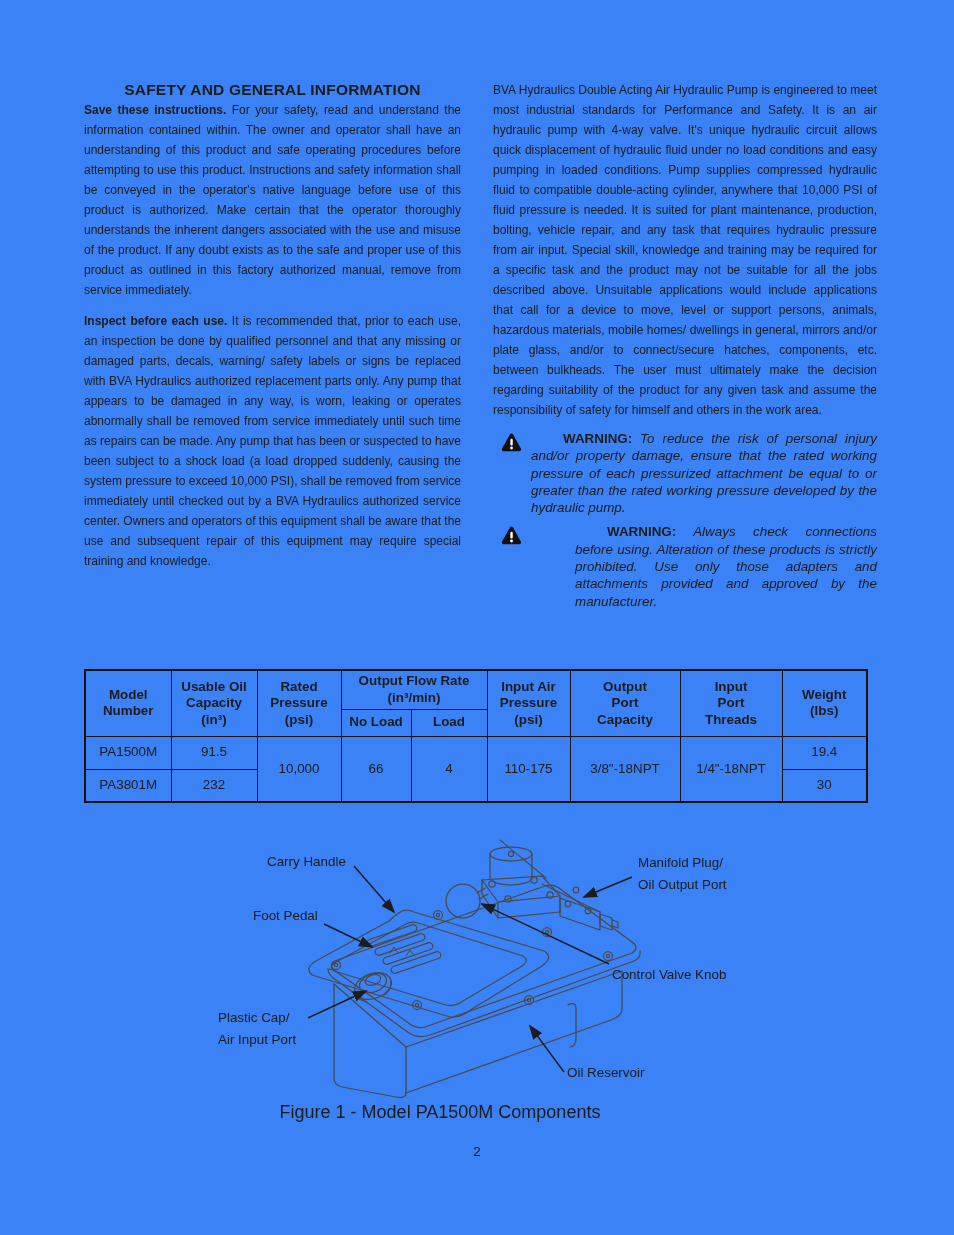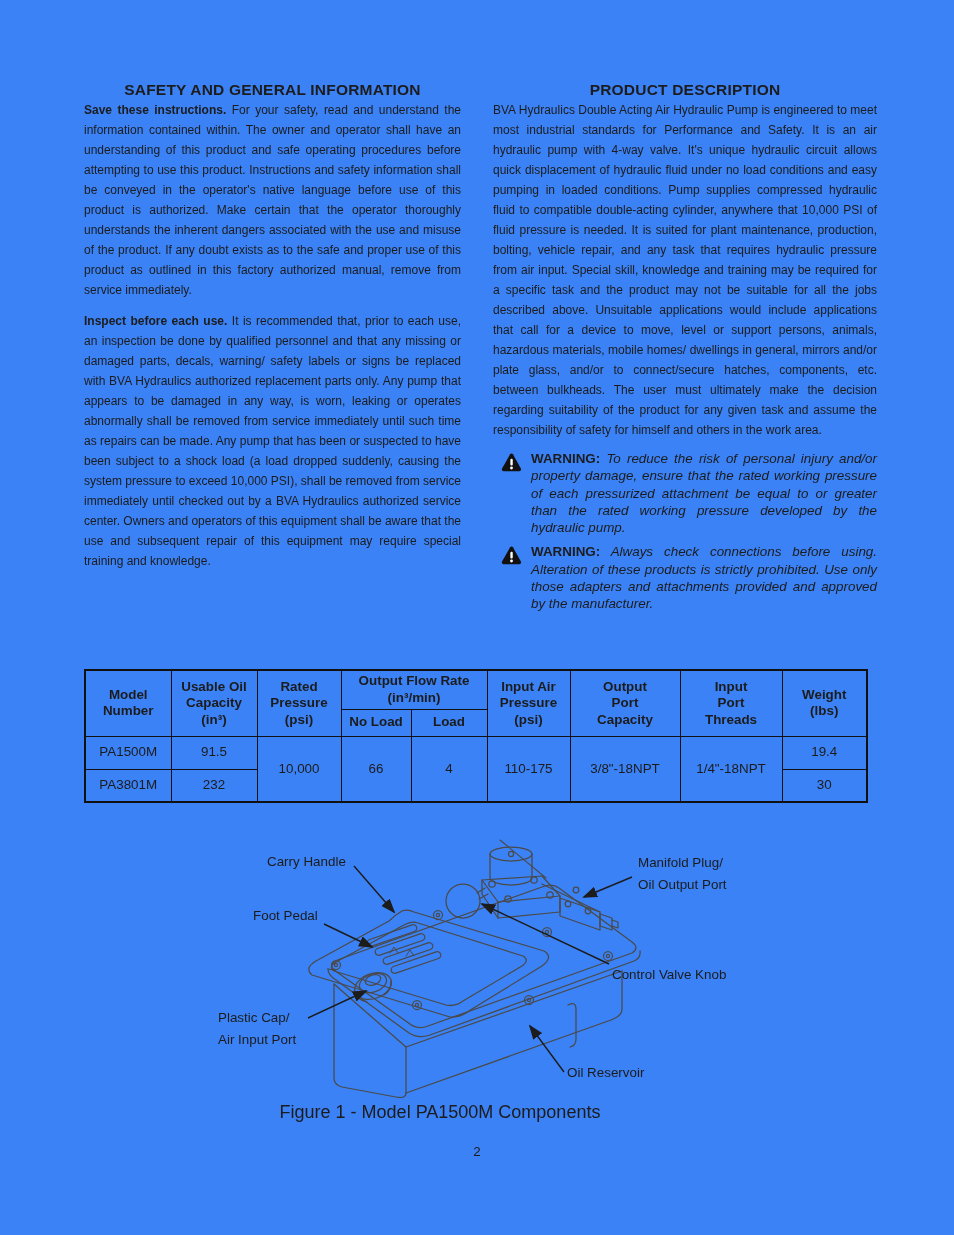--- a/index.html
+++ b/index.html
@@ -16,26 +16,26 @@
   .col-head {
     font-size:15.5px; font-weight:bold; text-align:center;
     letter-spacing:0.2px; line-height:19px; margin-bottom:1px;
   }
   .body-par {
     font-size:12px; line-height:20px; text-align:justify;
   }
   .body-par + .body-par { margin-top:11px; }
   .lead { font-weight:bold; }
   .warning-row { display:flex; margin-top:10px; padding-left:7px; }
-  .warning-row.second { margin-top:7px; }
+  .warning-row.second { margin-top:7px;gap:44px; }
   .warn-icon { flex:0 0 23px; margin-right:8px; margin-top:2px; }
   .warn-text {
     font-size:13.4px; line-height:17.3px; text-align:justify; font-style:italic;
   }
-  .warn-label { font-style:normal; font-weight:bold; }
+  .warn-label { font-style:normal; font-weight:bold;margin-left:32px; }
   .spec-title {
     position:absolute; left:84px; top:648px; width:782px;
     text-align:center; font-size:15.5px; font-weight:bold; letter-spacing:0.2px;
   }
   table.spec {
     position:absolute; left:84px; top:669px;
     border-collapse:collapse; border:2.2px solid #111;
     table-layout:fixed; width:782px;
   }
   table.spec th, table.spec td {
@@ -67,21 +67,20 @@
 
 <div class="page">
 
   <div class="col col-left">
     <div class="col-head">SAFETY AND GENERAL INFORMATION</div>
     <p class="body-par"><span class="lead">Save these instructions.</span><span> For your safety, read and understand the information contained within. The owner and operator shall have an understanding of this product and safe operating procedures before attempting to use this product. Instructions and safety information shall be conveyed in the operator's native language before use of this product is authorized. Make certain that the operator thoroughly understands the inherent dangers associated with the use and misuse of the product. If any doubt exists as to the safe and proper use of this product as outlined in this factory authorized manual, remove from service immediately.</span></p>
     <p class="body-par"><span class="lead">Inspect before each use.</span><span> It is recommended that, prior to each use, an inspection be done by qualified personnel and that any missing or damaged parts, decals, warning/ safety labels or signs be replaced with BVA Hydraulics authorized replacement parts only. Any pump that appears to be damaged in any way, is worn, leaking or operates abnormally shall be removed from service immediately until such time as repairs can be made. Any pump that has been or suspected to have been subject to a shock load (a load dropped suddenly, causing the system pressure to exceed 10,000 PSI), shall be removed from service immediately until checked out by a BVA Hydraulics authorized service center. Owners and operators of this equipment shall be aware that the use and subsequent repair of this equipment may require special training and knowledge.</span></p>
   </div>
 
   <div class="col col-right">
-    <div class="col-head">PRODUCT DESCRIPTION</div>
     <p class="body-par">BVA Hydraulics Double Acting Air Hydraulic Pump is engineered to meet most industrial standards for Performance and Safety. It is an air hydraulic pump with 4-way valve. It's unique hydraulic circuit allows quick displacement of hydraulic fluid under no load conditions and easy pumping in loaded conditions. Pump supplies compressed hydraulic fluid to compatible double-acting cylinder, anywhere that 10,000 PSI of fluid pressure is needed. It is suited for plant maintenance, production, bolting, vehicle repair, and any task that requires hydraulic pressure from air input. Special skill, knowledge and training may be required for a specific task and the product may not be suitable for all the jobs described above. Unsuitable applications would include applications that call for a device to move, level or support persons, animals, hazardous materials, mobile homes/ dwellings in general, mirrors and/or plate glass, and/or to connect/secure hatches, components, etc. between bulkheads. The user must ultimately make the decision regarding suitability of the product for any given task and assume the responsibility of safety for himself and others in the work area.</p>
 
     <div class="warning-row">
       <span class="warn-icon">
         <svg width="23" height="21" viewBox="0 0 24 22">
           <path d="M10.6,2.3 a1.7,1.7 0 0 1 2.9,0 l8.3,15.1 a1.9,1.9 0 0 1 -1.6,2.8 l-16.5,0 a1.9,1.9 0 0 1 -1.6,-2.8 Z" fill="#111"></path>
           <rect x="10.8" y="7.2" width="2.5" height="7" rx="1.1" fill="#fff"></rect>
           <circle cx="12" cy="16.8" r="1.5" fill="#fff"></circle>
         </svg>
       </span>

